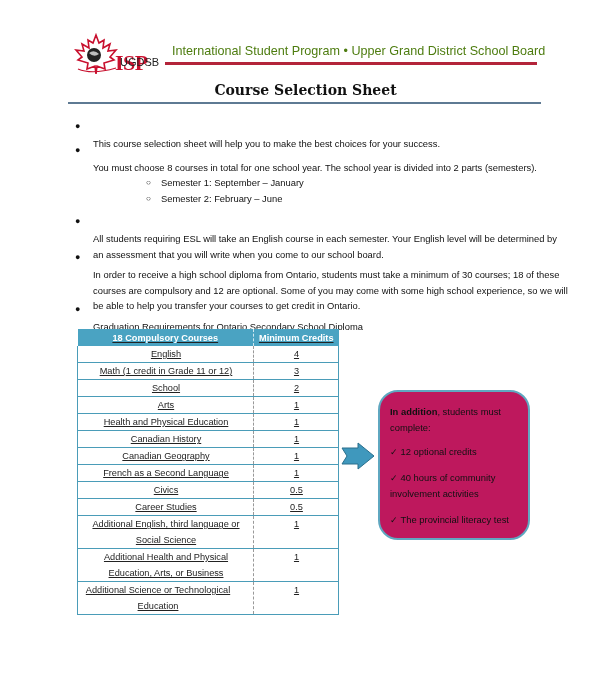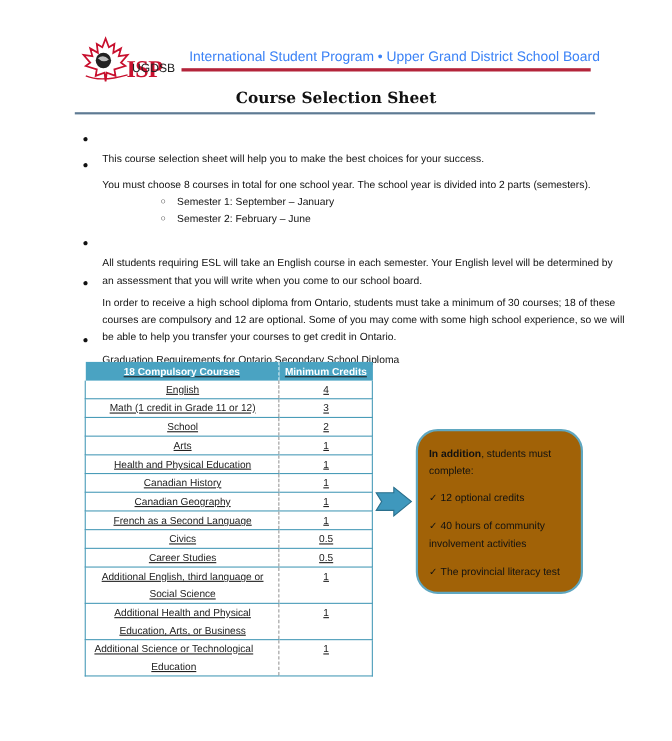--- a/index.html
+++ b/index.html
@@ -7,21 +7,21 @@
          font-family: "Liberation Sans", sans-serif; color: #111; }
   .page { position: absolute; left: 0; top: 0; width: 611px; height: 674px; }
 
   
   .logo { position: absolute; left: 72px; top: 33px; width: 100px; height: 42px; }
   .logo svg { position: absolute; left: 0; top: 0; }
   .logo .isp { position: absolute; left: 43px; top: 19px; font-family: "Liberation Serif", serif;
                font-weight: bold; font-size: 22px; color: #c8102e; letter-spacing: -0.5px; line-height: 22px; }
   .logo .ugdsb { position: absolute; left: 48px; top: 23px; font-family: "Liberation Sans", sans-serif;
                  font-size: 11px; color: #222; line-height: 12px; }
-  .org-title { position: absolute; left: 172px; top: 44px; font-size: 12.6px; color: #3b82f6; white-space: nowrap; }
+  .org-title { position: absolute; left: 172px; top: 44px; font-size: 12.6px; color: #4d7c0f; white-space: nowrap; }
   .org-rule { position: absolute; left: 165px; top: 62px; width: 372px; height: 3px; background: #b3243a; }
 
   .doc-title { position: absolute; left: 0; width: 611px; top: 82px; text-align: center;
                font-family: "DejaVu Serif", serif; font-weight: bold; font-size: 14px; color: #111; }
   .title-rule { position: absolute; left: 68px; top: 102px; width: 473px; height: 2px; background: #5e7a93; }
 
   
   .bul { position: absolute; left: 75px; font-size: 9.4px; line-height: 15.5px; color: #111; }
   .bul .dot { position: absolute; left: 0; top: 0; font-size: 9px; }
   .bul .txt { position: absolute; left: 18px; width: 470px; margin-top: 17px; }
@@ -37,21 +37,21 @@
   table.req th.c1 { border-right: 1px dashed #d0e8f0; }
   table.req td { border-bottom: 1px solid #4a9cb8; padding: 0 4px 0 5px; height: 15.5px; vertical-align: top; line-height: 16px; }
   table.req td.c1 { border-right: 1px dashed #999; border-left: 1px solid #4a9cb8; width: 160px; text-align: center; }
   table.req td.c2 { text-align: center; border-right: 1px solid #4a9cb8; }
 
   
   .arrow { position: absolute; left: 340px; top: 442px; }
 
   
   .callout { position: absolute; left: 378px; top: 390px; width: 148px; height: 146px;
-             border: 2px solid #5fa7c0; border-radius: 20px; background: #a16207; }
+             border: 2px solid #5fa7c0; border-radius: 20px; background: #be185d; }
   .callout .intro { position: absolute; left: 10px; top: 12px; width: 135px; font-size: 9.4px; line-height: 16px; }
   .callout .intro b { font-weight: bold; }
   .callout .item { position: absolute; left: 10px; width: 140px; font-size: 9.4px; line-height: 16px; }
   .callout .chk { font-size: 9px; margin-right: 3px; }
 </style>
 </head>
 <body>
 
 <div class="page">
 

